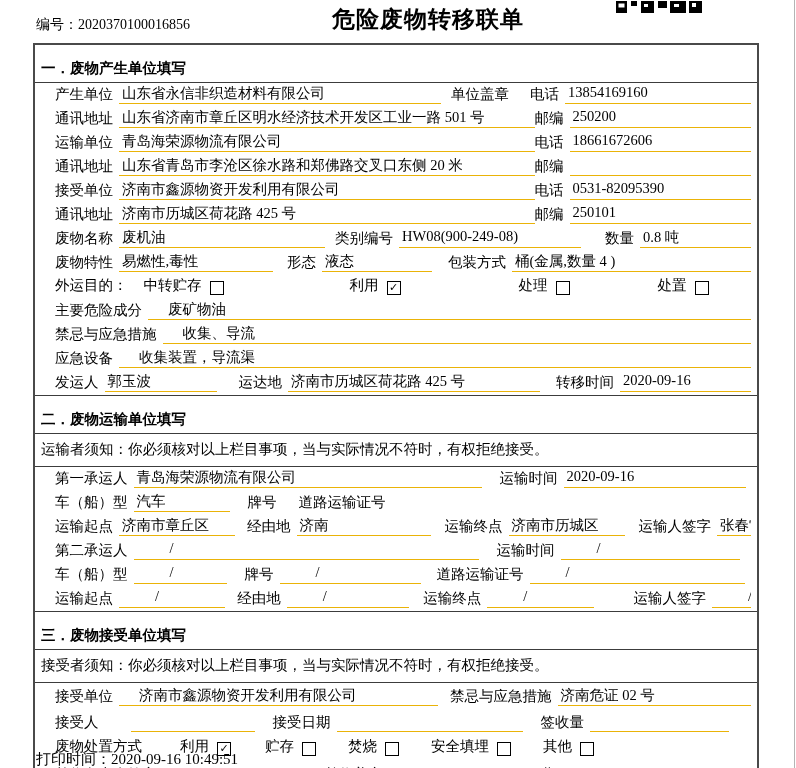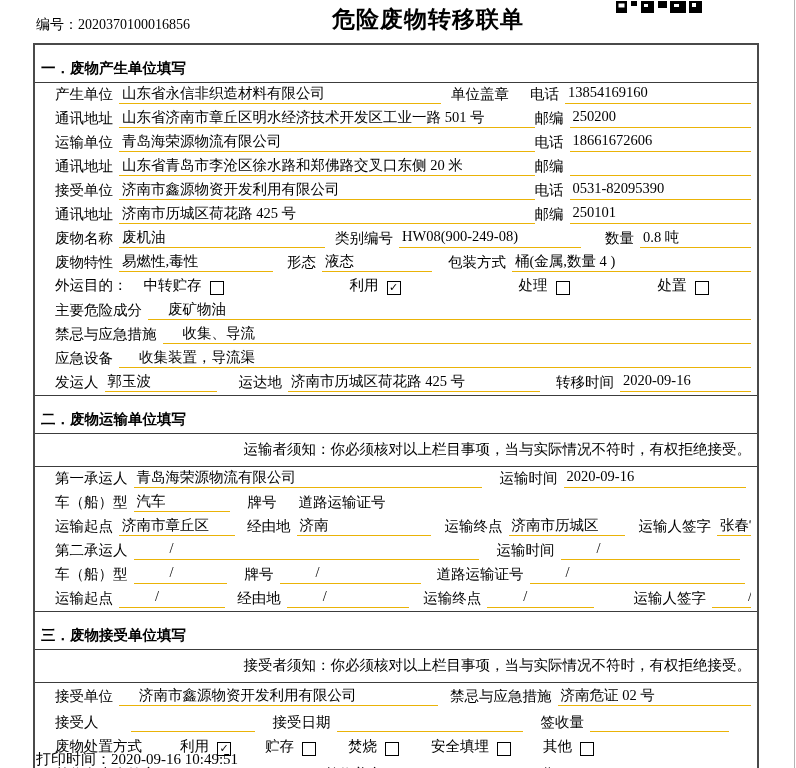--- a/index.html
+++ b/index.html
@@ -7,21 +7,21 @@
         font-family:"Liberation Serif","DejaVu Serif",serif;color:#000;font-size:14.5px;}
   .edge-line{position:absolute;top:0;bottom:0;right:1px;width:0;border-left:1px solid #b4b4b4;}
   .hdr-no{position:absolute;left:36px;top:16px;font-size:14px;white-space:nowrap;}
   .hdr-title{position:absolute;left:332px;top:4px;font-size:23px;font-weight:bold;
              font-family:Liberation Mono, monospace;letter-spacing:1px;white-space:nowrap;}
   .qr-frag{position:absolute;left:616px;top:0;}
   .form{position:absolute;left:33px;top:43px;width:722px;border:2px solid #4a4a4a;background:#fff;}
   .sec{font-family:"Liberation Sans","DejaVu Sans",sans-serif;font-weight:bold;font-size:14.5px;
        padding:14px 6px 4px 6px;border-bottom:1.5px solid #3c3c3c;}
   .sec.mid{border-top:1.5px solid #3c3c3c;}
-  .notice{padding:6px 6px 7px 6px;border-bottom:1.5px solid #3c3c3c;text-align:right;}
+  .notice{padding:6px 6px 7px 6px;border-bottom:1.5px solid #3c3c3c;}
   .row{display:flex;align-items:flex-end;padding:0 6px 3px 20px;height:21px;}
   .row3{height:23px;}
   .lbl{white-space:nowrap;margin-right:6px;}
   .val{border-bottom:1px solid #eab308;white-space:nowrap;padding:0 3px;min-height:19px;overflow:hidden;}
   .fx{flex:1;}
   .mla{margin-left:auto;}
   .sl{padding-left:36px;}
   .ind{padding-left:20px;}
   .cb{display:inline-block;width:12px;height:12px;border:1px solid #000;margin-left:8px;
       line-height:11px;font-size:11px;text-align:center;vertical-align:-1px;color:#000;}

